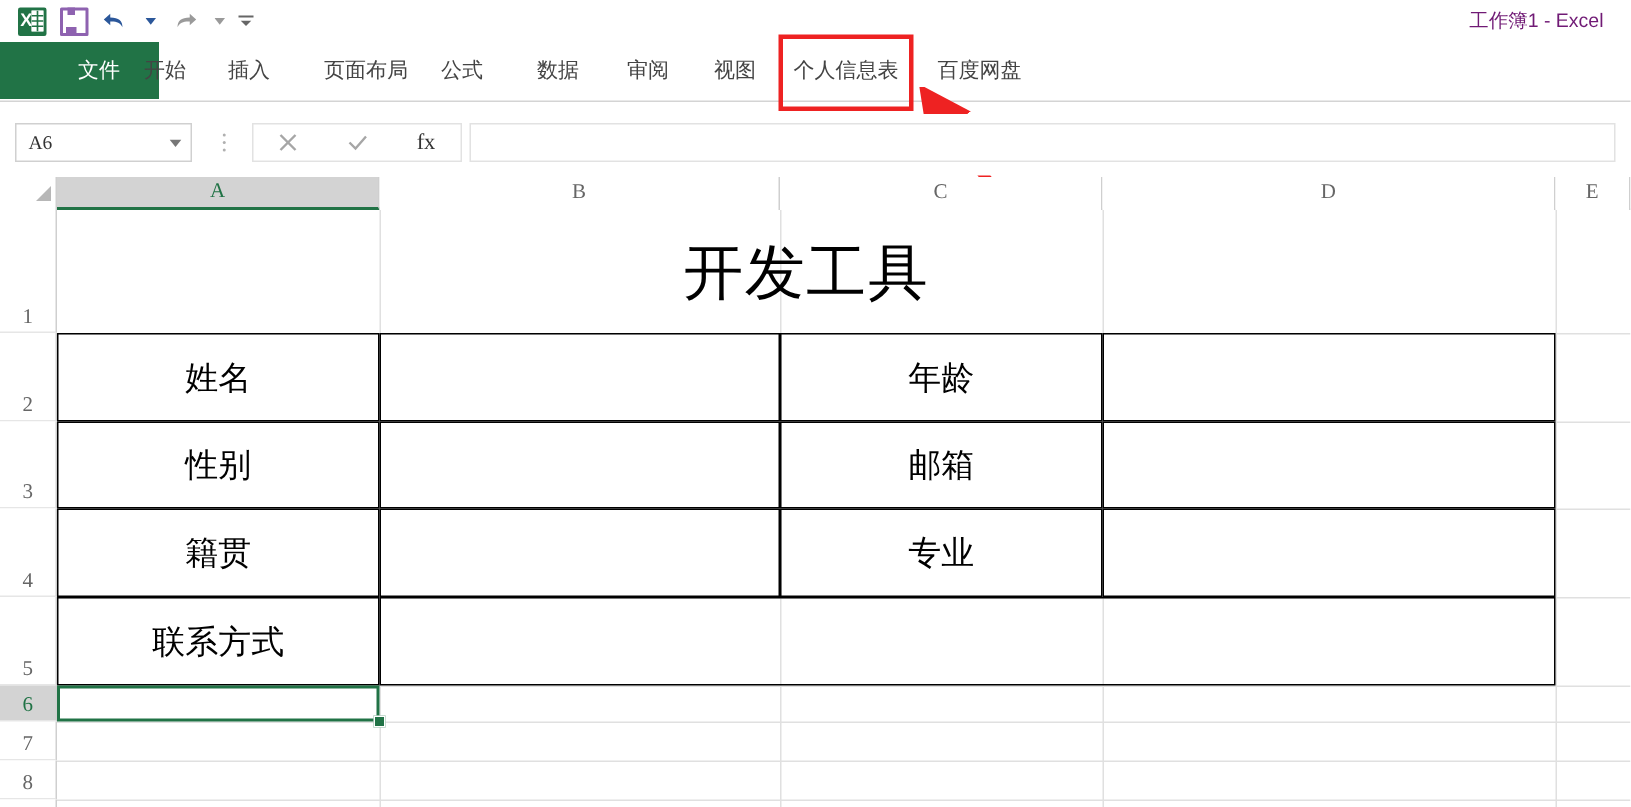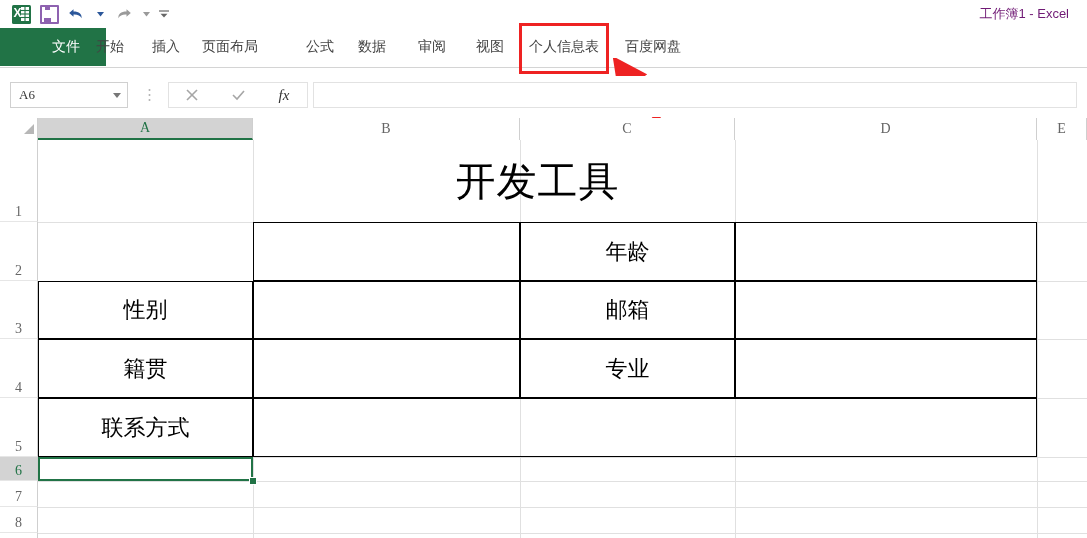--- a/index.html
+++ b/index.html
@@ -198,21 +198,20 @@
     width: 46px; height: 24px;
     display: flex;
     align-items: center;
     justify-content: center;
     color: #a6a6a6;
     font-size: 15px;
   }
   .fb-btn.fx {
     color: #333333;
     font-family: "Liberation Serif", serif;
-    font-style: italic;
     font-size: 15px;
   }
   .fb-input {
     position: absolute;
     left: 313px; top: 6px;
     width: 764px; height: 26px;
     border: 1px solid #e2e2e2;
     background: #ffffff;
     box-sizing: border-box;
     font-size: 13px;
@@ -399,22 +398,22 @@
     </div>
   </div>
 
   <div class="title-text">工作簿1 - Excel</div>
 </div>
 
 <div class="ribbon" id="ribbon-host">
     <div class="tab file" style="left: 0px; width: 80px; padding-left: 26px;">文件</div>
     <div class="tab" style="left: 86px; width: 48px;">开始</div>
     <div class="tab" style="left: 142px; width: 48px;">插入</div>
-    <div class="tab" style="left: 192px; width: 76px;">页面布局</div>
-    <div class="tab" style="left: 296px; width: 48px; text-align: right;">公式</div>
+    <div class="tab" style="left: 206px; width: 76px;">页面布局</div>
+    <div class="tab" style="left: 284px; width: 48px; text-align: right;">公式</div>
     <div class="tab" style="left: 348px; width: 48px;">数据</div>
     <div class="tab" style="left: 408px; width: 48px;">审阅</div>
     <div class="tab" style="left: 466px; width: 48px;">视图</div>
     <div class="tab" style="left: 524px; width: 80px;">个人信息表</div>
     <div class="tab" style="left: 615px; width: 76px;">百度网盘</div>
   </div>
 <div class="ribbon-underline"></div>
 
 <div class="red-box"></div>
 
@@ -488,20 +487,21 @@
     <div class="row-head" style="top: 280px; height: 59px;">5</div>
     <div class="gridline-h" style="top: 339px; width: 1049px;"></div>
     <div class="row-head sel" style="top: 339px; height: 24px;">6</div>
     <div class="gridline-h" style="top: 363px; width: 1049px;"></div>
     <div class="row-head" style="top: 363px; height: 26px;">7</div>
     <div class="gridline-h" style="top: 389px; width: 1049px;"></div>
     <div class="row-head" style="top: 389px; height: 26px;">8</div>
     <div class="gridline-h" style="top: 415px; width: 1049px;"></div>
     <div class="row-head" style="top: 415px; height: 26px;">9</div>
     <div class="sheet-title" style="left: 38px; top: 22px; width: 999px; height: 82px;">开发工具</div>
+    <div class="cell-box" style="left: 38px; top: 104px; width: 215px; height: 59px;">姓名</div>
     <div class="cell-box" style="left: 253px; top: 104px; width: 267px; height: 59px;"></div>
     <div class="cell-box" style="left: 520px; top: 104px; width: 215px; height: 59px;">年龄</div>
     <div class="cell-box" style="left: 735px; top: 104px; width: 302px; height: 59px;"></div>
     <div class="cell-box" style="left: 38px; top: 163px; width: 215px; height: 58px; font-family: Liberation Serif, serif;">性别</div>
     <div class="cell-box" style="left: 253px; top: 163px; width: 267px; height: 58px;"></div>
     <div class="cell-box" style="left: 520px; top: 163px; width: 215px; height: 58px;">邮箱</div>
     <div class="cell-box" style="left: 735px; top: 163px; width: 302px; height: 58px;"></div>
     <div class="cell-box" style="left: 38px; top: 221px; width: 215px; height: 59px;">籍贯</div>
     <div class="cell-box" style="left: 253px; top: 221px; width: 267px; height: 59px;"></div>
     <div class="cell-box" style="left: 520px; top: 221px; width: 215px; height: 59px;">专业</div>

